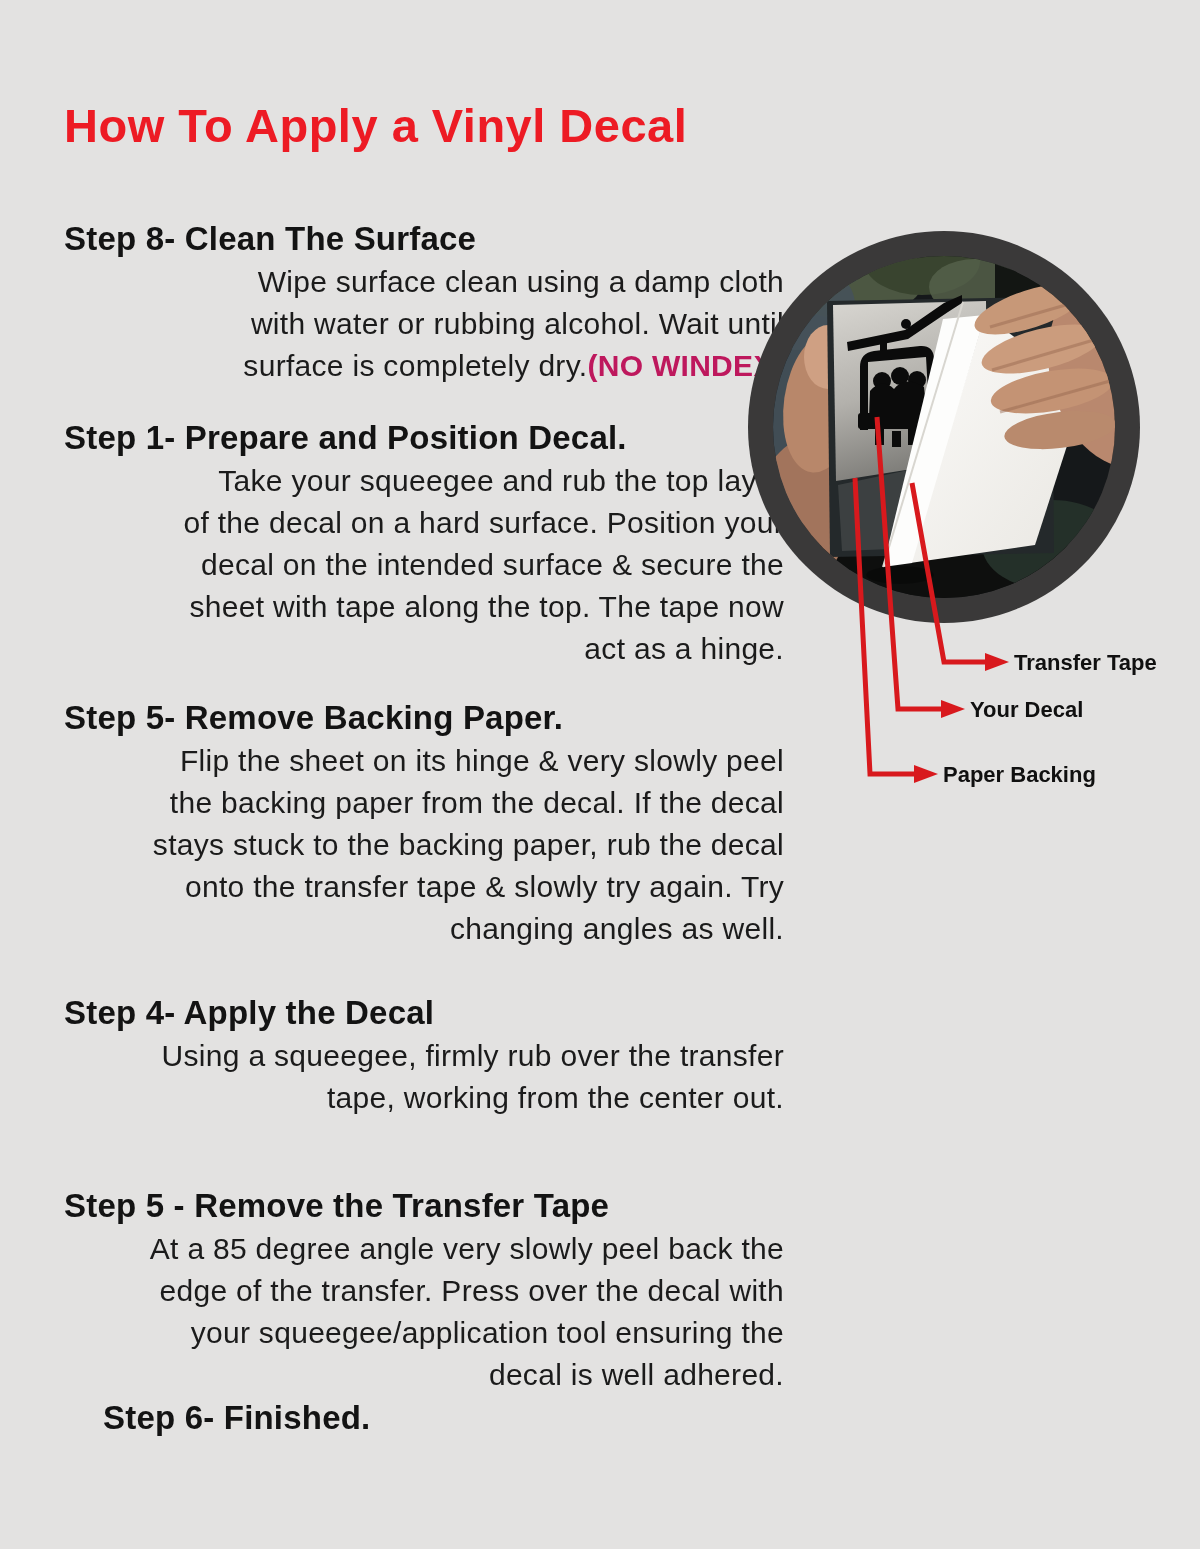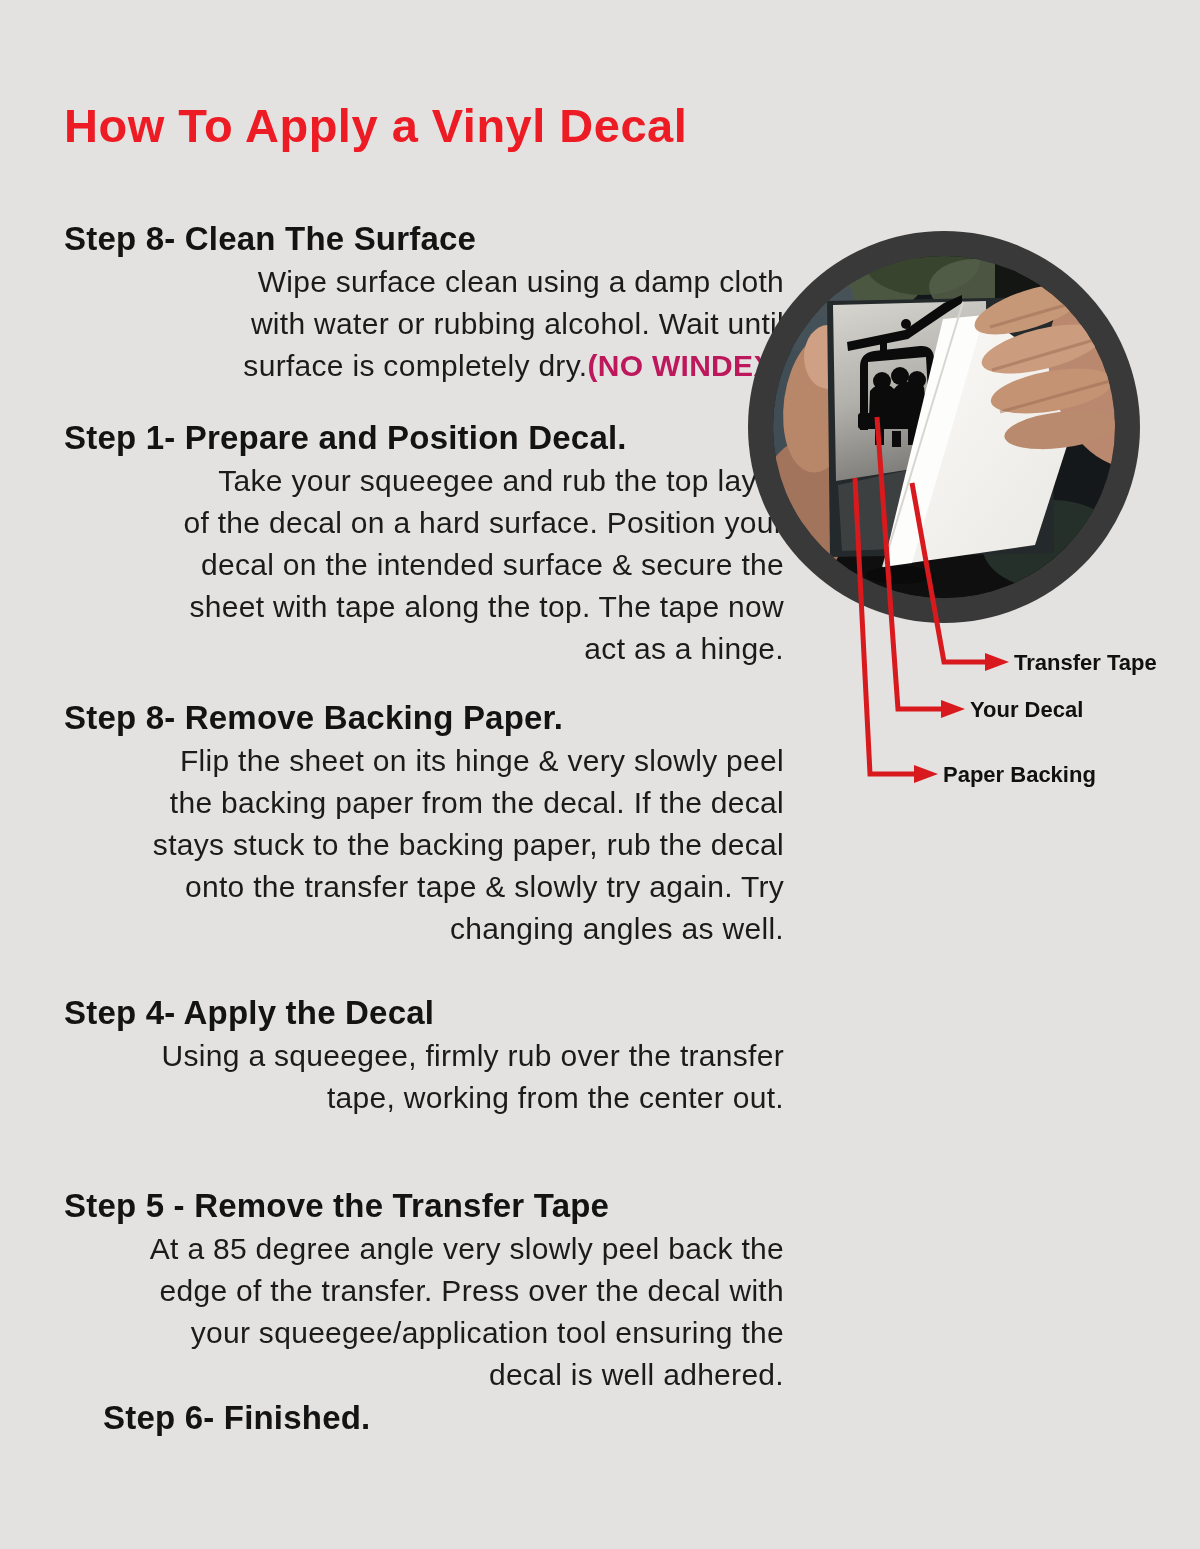--- a/index.html
+++ b/index.html
@@ -80,21 +80,21 @@
   <div class="step" id="s2">
     <div class="step-heading">Step 1- Prepare and Position Decal.</div>
     <div class="step-body">Take your squeegee and rub the top layer
 of the decal on a hard surface. Position your
 decal on the intended surface &amp; secure the
 sheet with tape along the top. The tape now
 act as a hinge.</div>
   </div>
 
   <div class="step" id="s3">
-    <div class="step-heading">Step 8- Remove Backing Paper.</div>
+    <div class="step-heading">Step 5- Remove Backing Paper.</div>
     <div class="step-body">Flip the sheet on its hinge &amp; very slowly peel
 the backing paper from the decal. If the decal
 stays stuck to the backing paper, rub the decal
 onto the transfer tape &amp; slowly try again. Try
 changing angles as well.</div>
   </div>
 
   <div class="step" id="s4">
     <div class="step-heading">Step 4- Apply the Decal</div>
     <div class="step-body">Using a squeegee, firmly rub over the transfer

